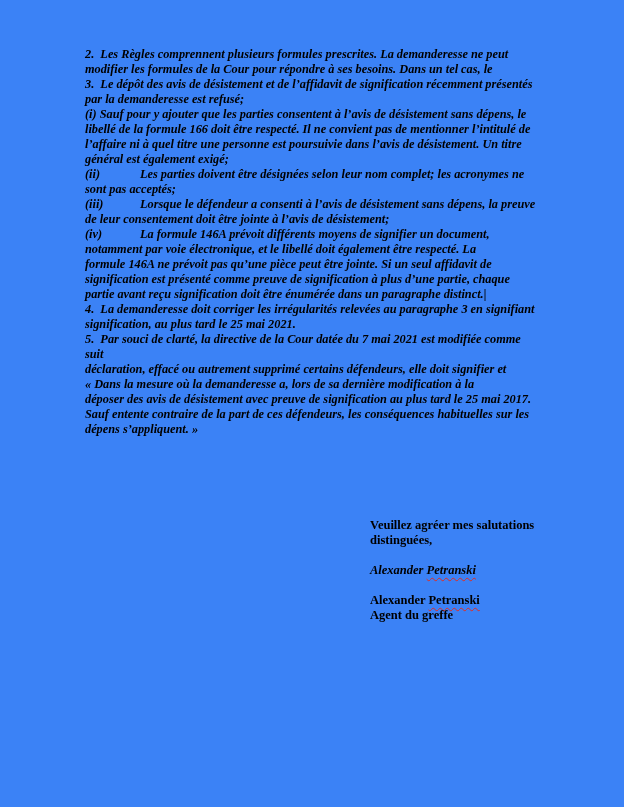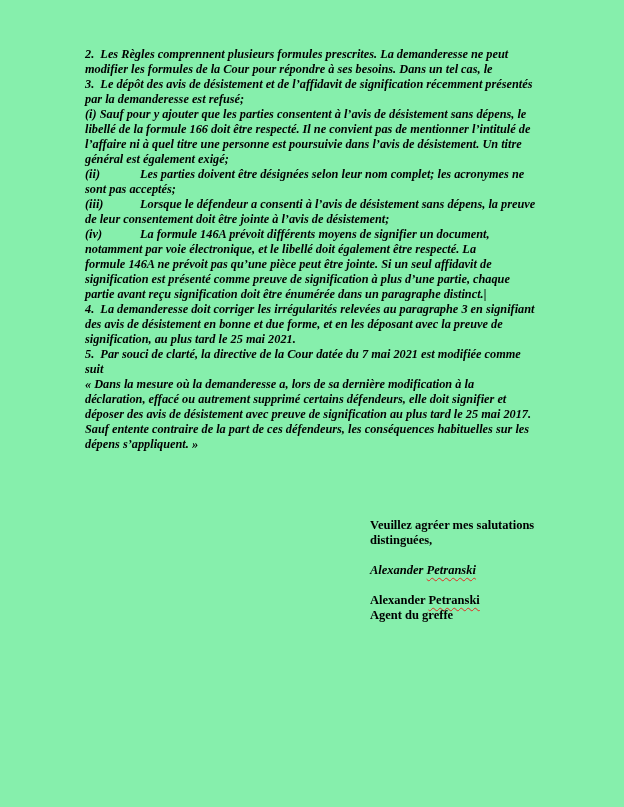--- a/index.html
+++ b/index.html
@@ -55,21 +55,21 @@
     text-decoration-color: #e02b20;
     text-decoration-thickness: 1px;
     text-underline-offset: 2.5px;
     text-decoration-skip-ink: none;
     text-align: center;
   }
 </style>
 </head>
 <body>
 
-<div class="page" style="background: #86efac; color: rgb(0, 0, 0);">
+<div class="page" style="background: #3b82f6; color: rgb(0, 0, 0);">
 
   <div class="body-text">
 
   <div class="line"><span>2.  Les Règles comprennent plusieurs formules prescrites. La demanderesse ne peut</span></div>
       <div class="line"><span>modifier les formules de la Cour pour répondre à ses besoins. Dans un tel cas, le</span></div>
       <div class="line"><span>3.  Le dépôt des avis de désistement et de l’affidavit de signification récemment présentés</span></div>
       <div class="line"><span>par la demanderesse est refusé;</span></div>
       <div class="line"><span>(i) Sauf pour y ajouter que les parties consentent à l’avis de désistement sans dépens, le</span></div>
       <div class="line"><span>libellé de la formule 166 doit être respecté. Il ne convient pas de mentionner l’intitulé de</span></div>
       <div class="line"><span>l’affaire ni à quel titre une personne est poursuivie dans l’avis de désistement. Un titre</span></div>
@@ -77,26 +77,25 @@
       <div class="line"><span>(ii)	Les parties doivent être désignées selon leur nom complet; les acronymes ne</span></div>
       <div class="line"><span>sont pas acceptés;</span></div>
       <div class="line"><span>(iii)	Lorsque le défendeur a consenti à l’avis de désistement sans dépens, la preuve</span></div>
       <div class="line"><span>de leur consentement doit être jointe à l’avis de désistement;</span></div>
       <div class="line"><span>(iv)	La formule 146A prévoit différents moyens de signifier un document,</span></div>
       <div class="line"><span>notamment par voie électronique, et le libellé doit également être respecté. La</span></div>
       <div class="line"><span>formule 146A ne prévoit pas qu’une pièce peut être jointe. Si un seul affidavit de</span></div>
       <div class="line"><span>signification est présenté comme preuve de signification à plus d’une partie, chaque</span></div>
       <div class="line"><span>partie avant reçu signification doit être énumérée dans un paragraphe distinct.|</span></div>
       <div class="line"><span>4.  La demanderesse doit corriger les irrégularités relevées au paragraphe 3 en signifiant</span></div>
-      <div class="line"><span>des avis de désistement en bonne et due forme, et en les déposant avec la preuve de</span></div>
       <div class="line"><span>signification, au plus tard le 25 mai 2021.</span></div>
       <div class="line"><span>5.  Par souci de clarté, la directive de la Cour datée du 7 mai 2021 est modifiée comme</span></div>
       <div class="line"><span>suit</span></div>
+      <div class="line"><span>déclaration, effacé ou autrement supprimé certains défendeurs, elle doit signifier et</span></div>
       <div class="line"><span>« Dans la mesure où la demanderesse a, lors de sa dernière modification à la</span></div>
-      <div class="line"><span>déclaration, effacé ou autrement supprimé certains défendeurs, elle doit signifier et</span></div>
       <div class="line"><span>déposer des avis de désistement avec preuve de signification au plus tard le 25 mai 2017.</span></div>
       <div class="line"><span>Sauf entente contraire de la part de ces défendeurs, les conséquences habituelles sur les</span></div>
       <div class="line"><span>dépens s’appliquent. »</span></div>
     </div>
 
   <div class="closing">
     <div class="line">
       <span>Veuillez agréer mes salutations</span>
     </div>
     <div class="line">

